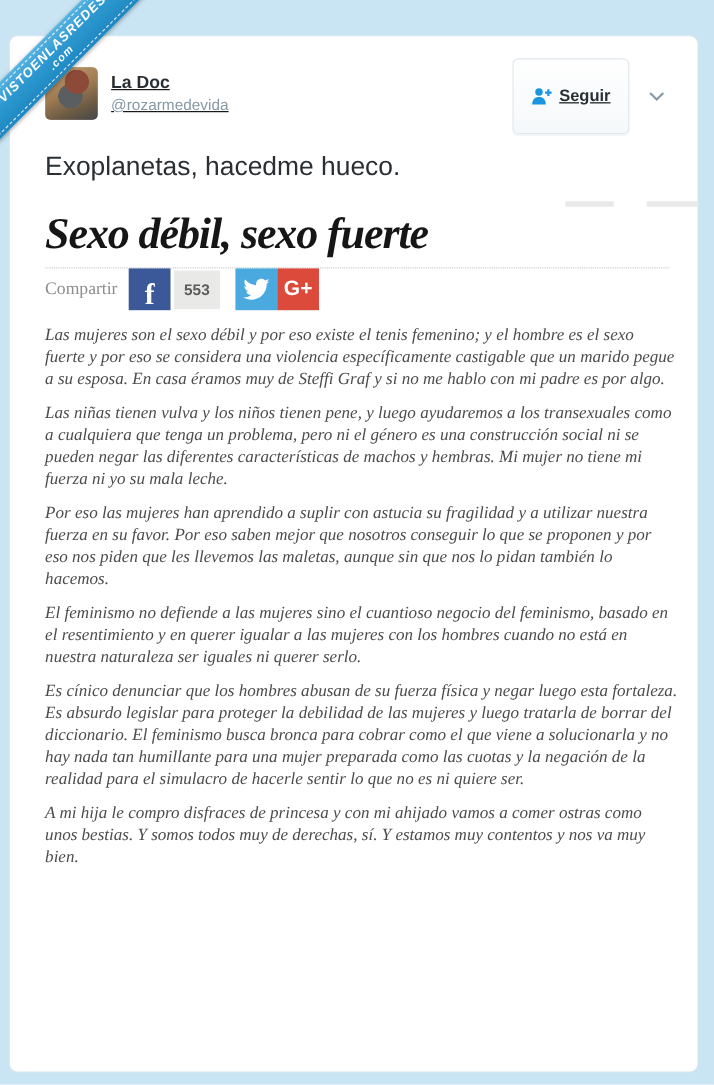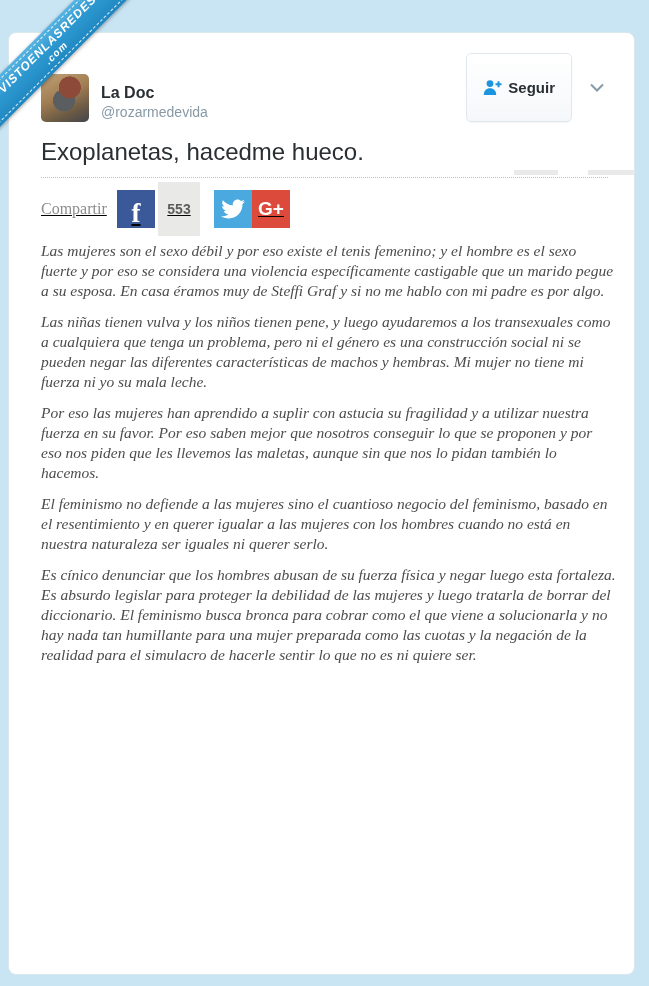--- a/index.html
+++ b/index.html
@@ -16,21 +16,21 @@
     left:8px; top:32px;
     width:627px; height:943px;
     background:#ffffff;
     border:1px solid #d9e7ef;
     border-radius:8px;
     overflow:hidden;
   }
   .card-inner { padding:14px 26px 0 32px; position:relative; }
 
   
-  .tw-header { display:flex; align-items:flex-end; }
+  .tw-header { display:flex; align-items:center;text-decoration:underline; }
   .avatar {
     width:48px; height:48px; border-radius:5px; flex:0 0 48px;
     background:
       radial-gradient(circle at 60% 28%, #8e4a38 0 24%, rgba(0,0,0,0) 25%),
       radial-gradient(circle at 48% 55%, #5b5e60 0 30%, rgba(0,0,0,0) 31%),
       linear-gradient(155deg, #c2a379 0%, #a07c52 45%, #6b5a44 75%, #44464b 100%);
     cursor:pointer;
   }
   .id-block { margin-left:12px; padding-top:2px; }
   .author { font-size:16px; font-weight:bold; color:#292f33; line-height:20px; }
@@ -64,34 +64,34 @@
   .article-title {
     margin-top:22px;
     font-size:40px; font-weight:bold; font-style:italic;
     color:#161616; letter-spacing:-1px;
     line-height:44px;
   }
   .byline { margin-top:9px; font-size:16px; color:#979797; }
   .byline .byline-author { color:#4c76a8; text-decoration:none; cursor:pointer; }
   .dotted-rule { margin-top:9px; border-bottom:1px dotted #c4c4c4; height:1px; }
 
-  .share-row { margin-top:12px; display:flex; align-items:center; height:38px;text-decoration:underline; }
+  .share-row { display:flex; align-items:center; height:38px; }
   .share-label { font-size:16px; color:#8d8d8d; width:74px; }
   .sq {
     width:38px; height:38px; display:flex; align-items:center; justify-content:center;
     cursor:pointer; flex:0 0 38px;
   }
   .fb { background:#3b5998; margin-left:2px; }
   .fb-f {
     color:#fff; font-weight:bold; font-size:27px;
     font-family:"Liberation Serif", serif;
     position:relative; top:4px;
   }
   .fb-count {
-    width:42px; height:54px; background:#e9e9e7;
+    width:42px; height:35px; background:#e9e9e7;
     display:flex; align-items:center; justify-content:center;
     font-family:"Liberation Sans", sans-serif;
     font-size:14px; font-weight:bold; color:#5c5c5c;
     margin-left:3px;
   }
   .tw { background:#4aaae0; margin-left:14px; }
   .gp { background:#db4a3b; }
   .gp-txt { color:#fff; font-weight:bold; font-size:19px; font-family:"Liberation Sans", sans-serif; }
 
   .body-copy { margin-top:13px; width:575px; }
@@ -156,20 +156,21 @@
     </div>
 
     <div class="tweet-text">
       <div>Exoplanetas, hacedme hueco.</div>
     </div>
 
     <div class="article">
       <div class="frag frag-a"></div>
       <div class="frag frag-b"></div>
 
+      <h1 class="article-title">Sexo débil, sexo fuerte</h1>
 
 
       <div class="dotted-rule"></div>
 
       <div class="share-row">
         <span class="share-label">Compartir</span>
         <div class="sq fb">
           <span class="fb-f">f</span>
         </div>
         <div class="fb-count">553</div>
@@ -184,20 +185,21 @@
           <span class="gp-txt">G+</span>
         </div>
       </div>
 
       <div class="body-copy">
         <p>Las mujeres son el sexo débil y por eso existe el tenis femenino; y el hombre es el sexo fuerte y por eso se considera una violencia específicamente castigable que un marido pegue a su esposa. En casa éramos muy de Steffi Graf y si no me hablo con mi padre es por algo.</p>
         <p>Las niñas tienen vulva y los niños tienen pene, y luego ayudaremos a los transexuales como a cualquiera que tenga un problema, pero ni el género es una construcción social ni se pueden negar las diferentes características de machos y hembras. Mi mujer no tiene mi fuerza ni yo su mala leche.</p>
         <p>Por eso las mujeres han aprendido a suplir con astucia su fragilidad y a utilizar nuestra fuerza en su favor. Por eso saben mejor que nosotros conseguir lo que se proponen y por eso nos piden que les llevemos las maletas, aunque sin que nos lo pidan también lo hacemos.</p>
         <p>El feminismo no defiende a las mujeres sino el cuantioso negocio del feminismo, basado en el resentimiento y en querer igualar a las mujeres con los hombres cuando no está en nuestra naturaleza ser iguales ni querer serlo.</p>
         <p>Es cínico denunciar que los hombres abusan de su fuerza física y negar luego esta fortaleza. Es absurdo legislar para proteger la debilidad de las mujeres y luego tratarla de borrar del diccionario. El feminismo busca bronca para cobrar como el que viene a solucionarla y no hay nada tan humillante para una mujer preparada como las cuotas y la negación de la realidad para el simulacro de hacerle sentir lo que no es ni quiere ser.</p>
+        <p>A mi hija le compro disfraces de princesa y con mi ahijado vamos a comer ostras como unos bestias. Y somos todos muy de derechas, sí. Y estamos muy contentos y nos va muy bien.</p>
       </div>
     </div>
 
   </div>
 </div>
 
 <div class="ribbon">
   <div class="ribbon-inner">
     <span class="ribbon-line1">VISTOENLASREDES</span>
     <span class="ribbon-line2">.com</span>

